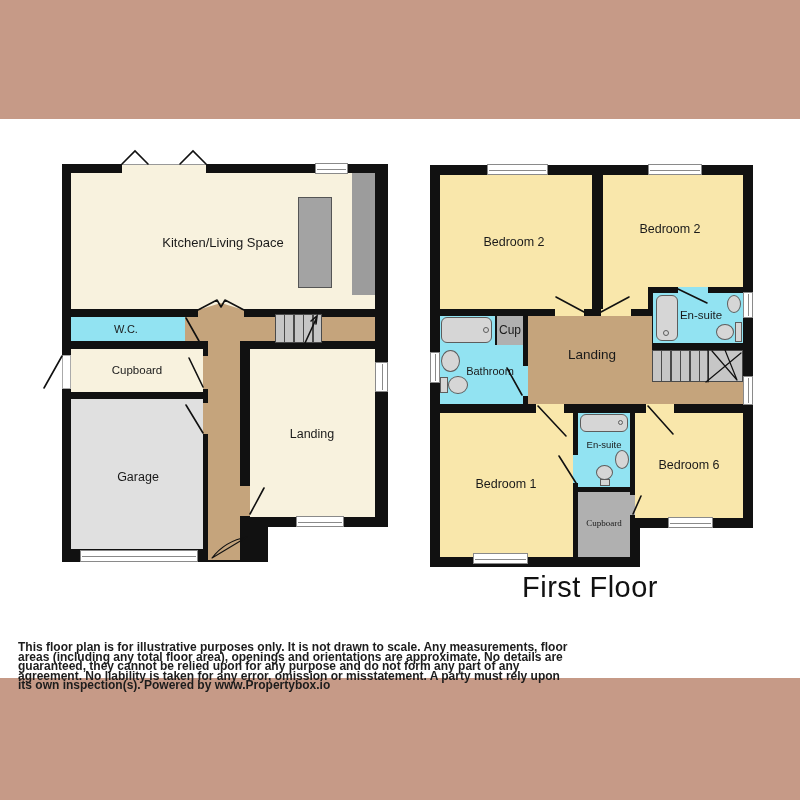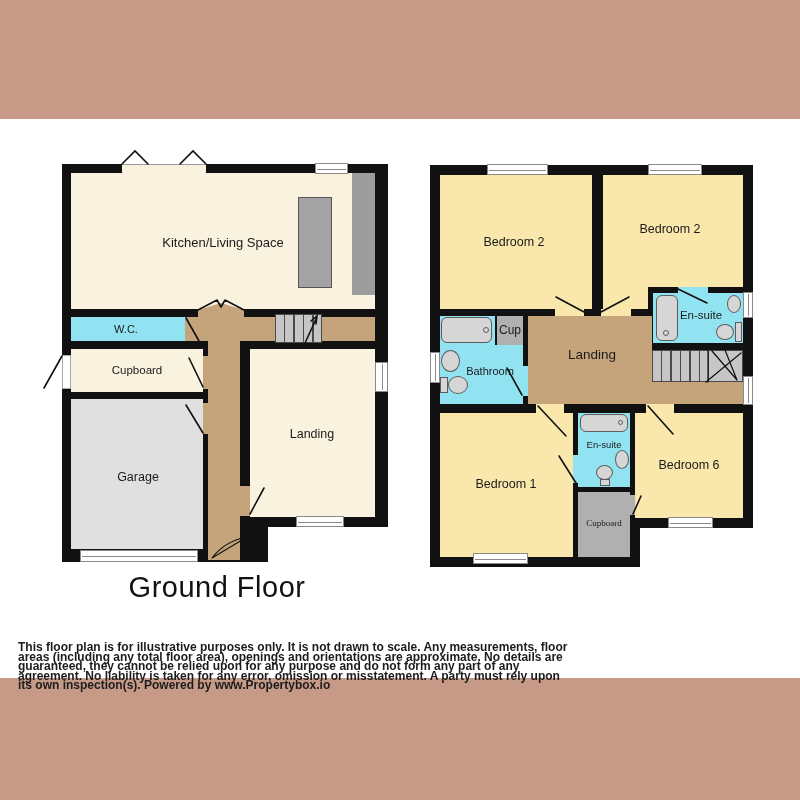--- a/index.html
+++ b/index.html
@@ -66,21 +66,20 @@
   <div class="win win-h" style="left:315px;top:163px;width:33px;height:11px;"></div>
   <div class="win win-v" style="left:375px;top:362px;width:13px;height:30px;"></div>
   <div class="win win-h" style="left:296px;top:516px;width:48px;height:11px;"></div>
   <div class="win win-h" style="left:80px;top:550px;width:118px;height:12px;"></div>
 
   <div class="label" style="left:223px;top:242px;font-size:13px;">Kitchen/Living Space</div>
   <div class="label" style="left:126px;top:329px;font-size:11px;">W.C.</div>
   <div class="label" style="left:137px;top:370px;font-size:11.5px;">Cupboard</div>
   <div class="label" style="left:138px;top:477px;font-size:12.5px;">Garage</div>
   <div class="label" style="left:312px;top:434px;font-size:12.5px;">Landing</div>
-  <div class="title" style="left:217px;top:587px;">Ground Floor</div>
 
   <div class="wall" style="left:430px;top:165px;width:323px;height:363px;"></div>
   <div class="wall" style="left:430px;top:165px;width:210px;height:402px;"></div>
 
   <div class="room yellow" style="left:440px;top:175px;width:152px;height:134px;"></div>
   <div class="room yellow" style="left:603px;top:175px;width:140px;height:112px;"></div>
   <div class="room yellow" style="left:603px;top:175px;width:45px;height:134px;"></div>
   <div class="room cyan" style="left:653px;top:293px;width:90px;height:50px;"></div>
   <div class="room cyan" style="left:440px;top:316px;width:55px;height:88px;"></div>
   <div class="room cyan" style="left:440px;top:345px;width:83px;height:59px;"></div>
@@ -132,20 +131,21 @@
   <div class="label" style="left:514px;top:242px;font-size:12.5px;">Bedroom 2</div>
   <div class="label" style="left:670px;top:229px;font-size:12.5px;">Bedroom 2</div>
   <div class="label" style="left:701px;top:315px;font-size:11.5px;">En-suite</div>
   <div class="label" style="left:490px;top:371px;font-size:11px;">Bathroom</div>
   <div class="label" style="left:510px;top:330px;font-size:12px;">Cup</div>
   <div class="label" style="left:592px;top:354px;font-size:13.5px;">Landing</div>
   <div class="label" style="left:506px;top:484px;font-size:12.5px;">Bedroom 1</div>
   <div class="label" style="left:604px;top:444px;font-size:9.5px;">En-suite</div>
   <div class="label" style="left:689px;top:465px;font-size:12.5px;">Bedroom 6</div>
   <div class="label" style="left:604px;top:523px;font-size:9px;font-family:Liberation Serif, serif;">Cupboard</div>
+  <div class="title" style="left:590px;top:587px;">First Floor</div>
 
   <svg id="overlay" xmlns="http://www.w3.org/2000/svg">
     <g stroke="#111" stroke-width="1.6" fill="none" stroke-linecap="round">
 
       <path d="M122,164 L135,151 L148,164"></path>
       <path d="M180,164 L193,151 L206,164"></path>
 
       <polygon points="198,317 198,310 221,303 244,310 244,317" fill="#c5a47c" stroke="none"></polygon>
       <path d="M198,310 L217,300 M217,300 L221,307 M221,307 L225,300 M225,300 L244,310"></path>
       <path d="M186,318 L199,341"></path>

